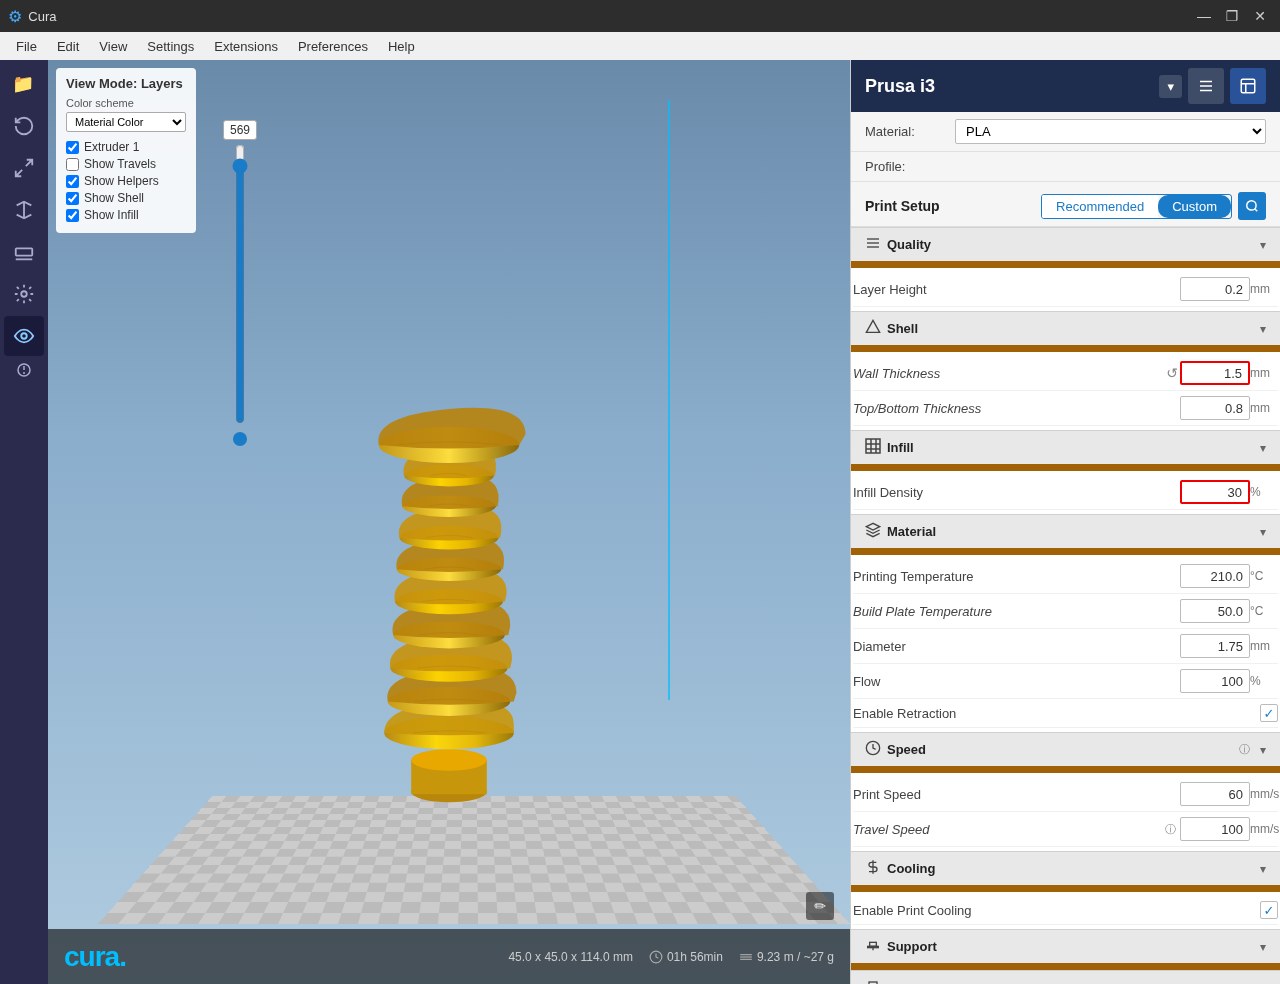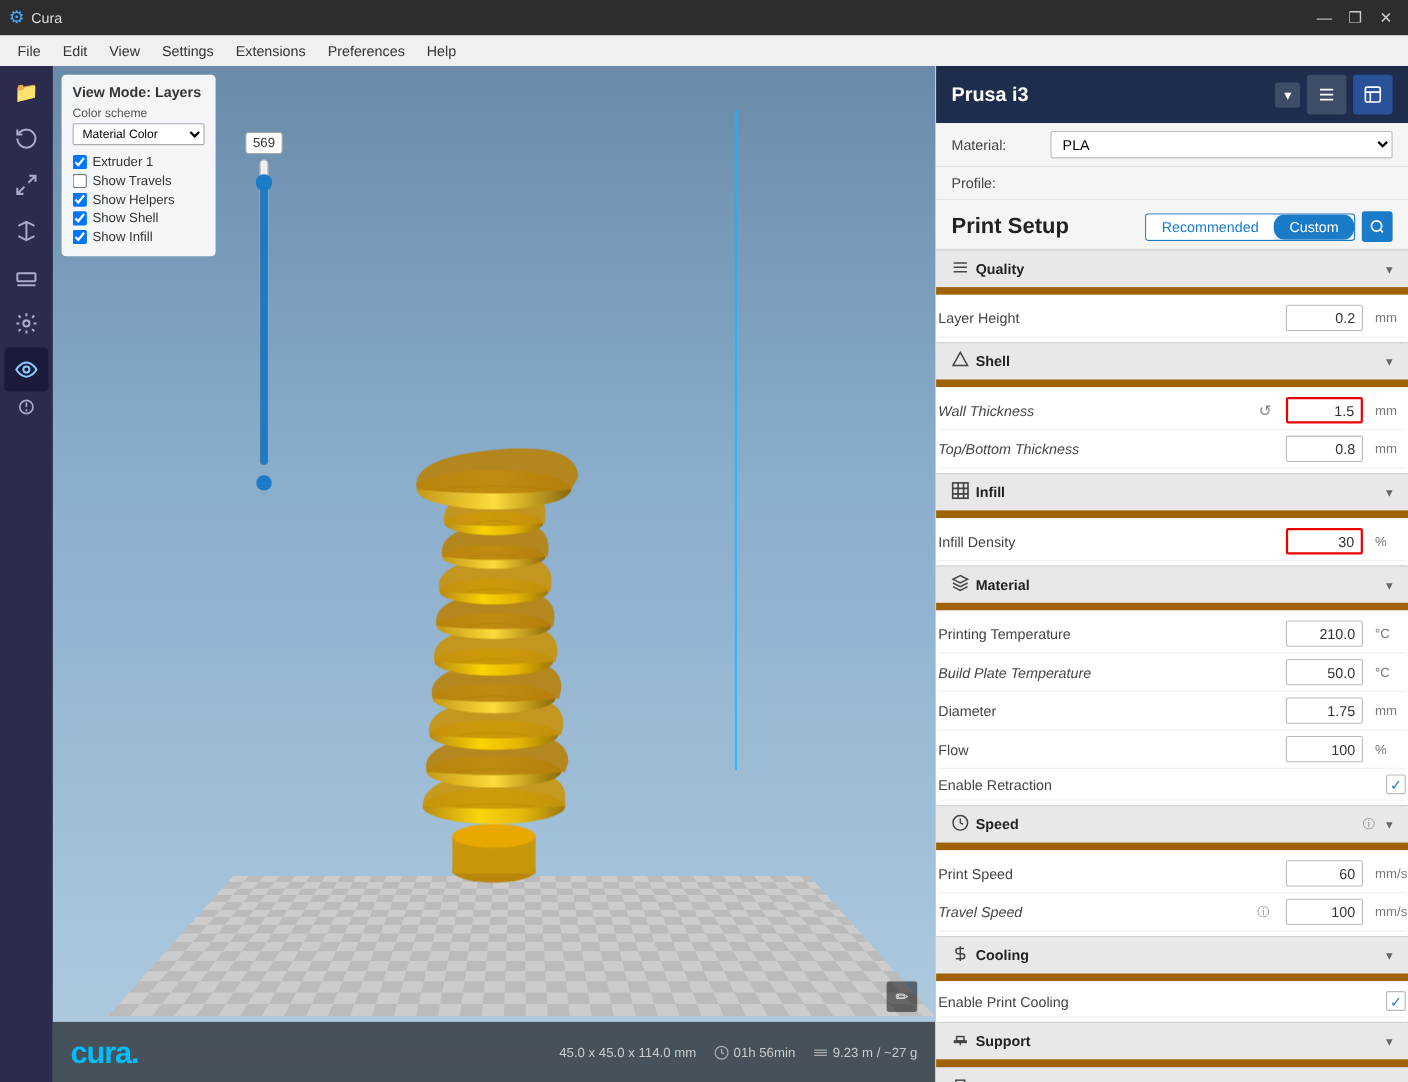--- a/index.html
+++ b/index.html
@@ -234,21 +234,21 @@
 
     
     .print-setup-header {
       display: flex;
       align-items: center;
       justify-content: space-between;
       padding: 10px 14px 6px;
       border-bottom: 1px solid #ddd;
       background: #f5f5f5;
     }
-    .print-setup-title { font-size: 20px; font-weight: bold; color: #222; }
+    .print-setup-title { font-size: 14px; font-weight: bold; color: #222; }
     .print-setup-tabs { display: flex; border-radius: 3px; overflow: hidden; border: 1px solid #1a7bc8; }
     .tab-btn {
       padding: 4px 14px; font-size: 13px; cursor: pointer; border: none;
       background: white; color: #1a7bc8;
     }
     .tab-btn.active { background: #1a7bc8; color: white; border-radius: 10px; }
     .search-icon-btn { background: #1a7bc8; border: none; color: white; width: 28px; height: 28px; border-radius: 3px; cursor: pointer; font-size: 14px; display:flex; align-items:center; justify-content:center; }
 
     
     .section-header {
@@ -268,21 +268,21 @@
     
     .section-content { background: white; padding: 4px 2px; }
     .prop-row {
       display: flex; align-items: center;
       padding: 5px 0;
       border-bottom: 1px solid #f0f0f0;
       font-size: 13px;
     }
     .prop-label { flex: 1; color: #444; }
     .prop-italic { font-style: italic; }
-    .prop-value-wrap { display: flex; align-items: center; gap: 11px; }
+    .prop-value-wrap { display: flex; align-items: center; gap: 0; }
     .prop-input {
       border: 1px solid #bbb;
       border-radius: 2px;
       padding: 2px 6px;
       font-size: 13px;
       text-align: right;
       width: 70px;
       height: 24px;
       color: #333;
       background: white;

